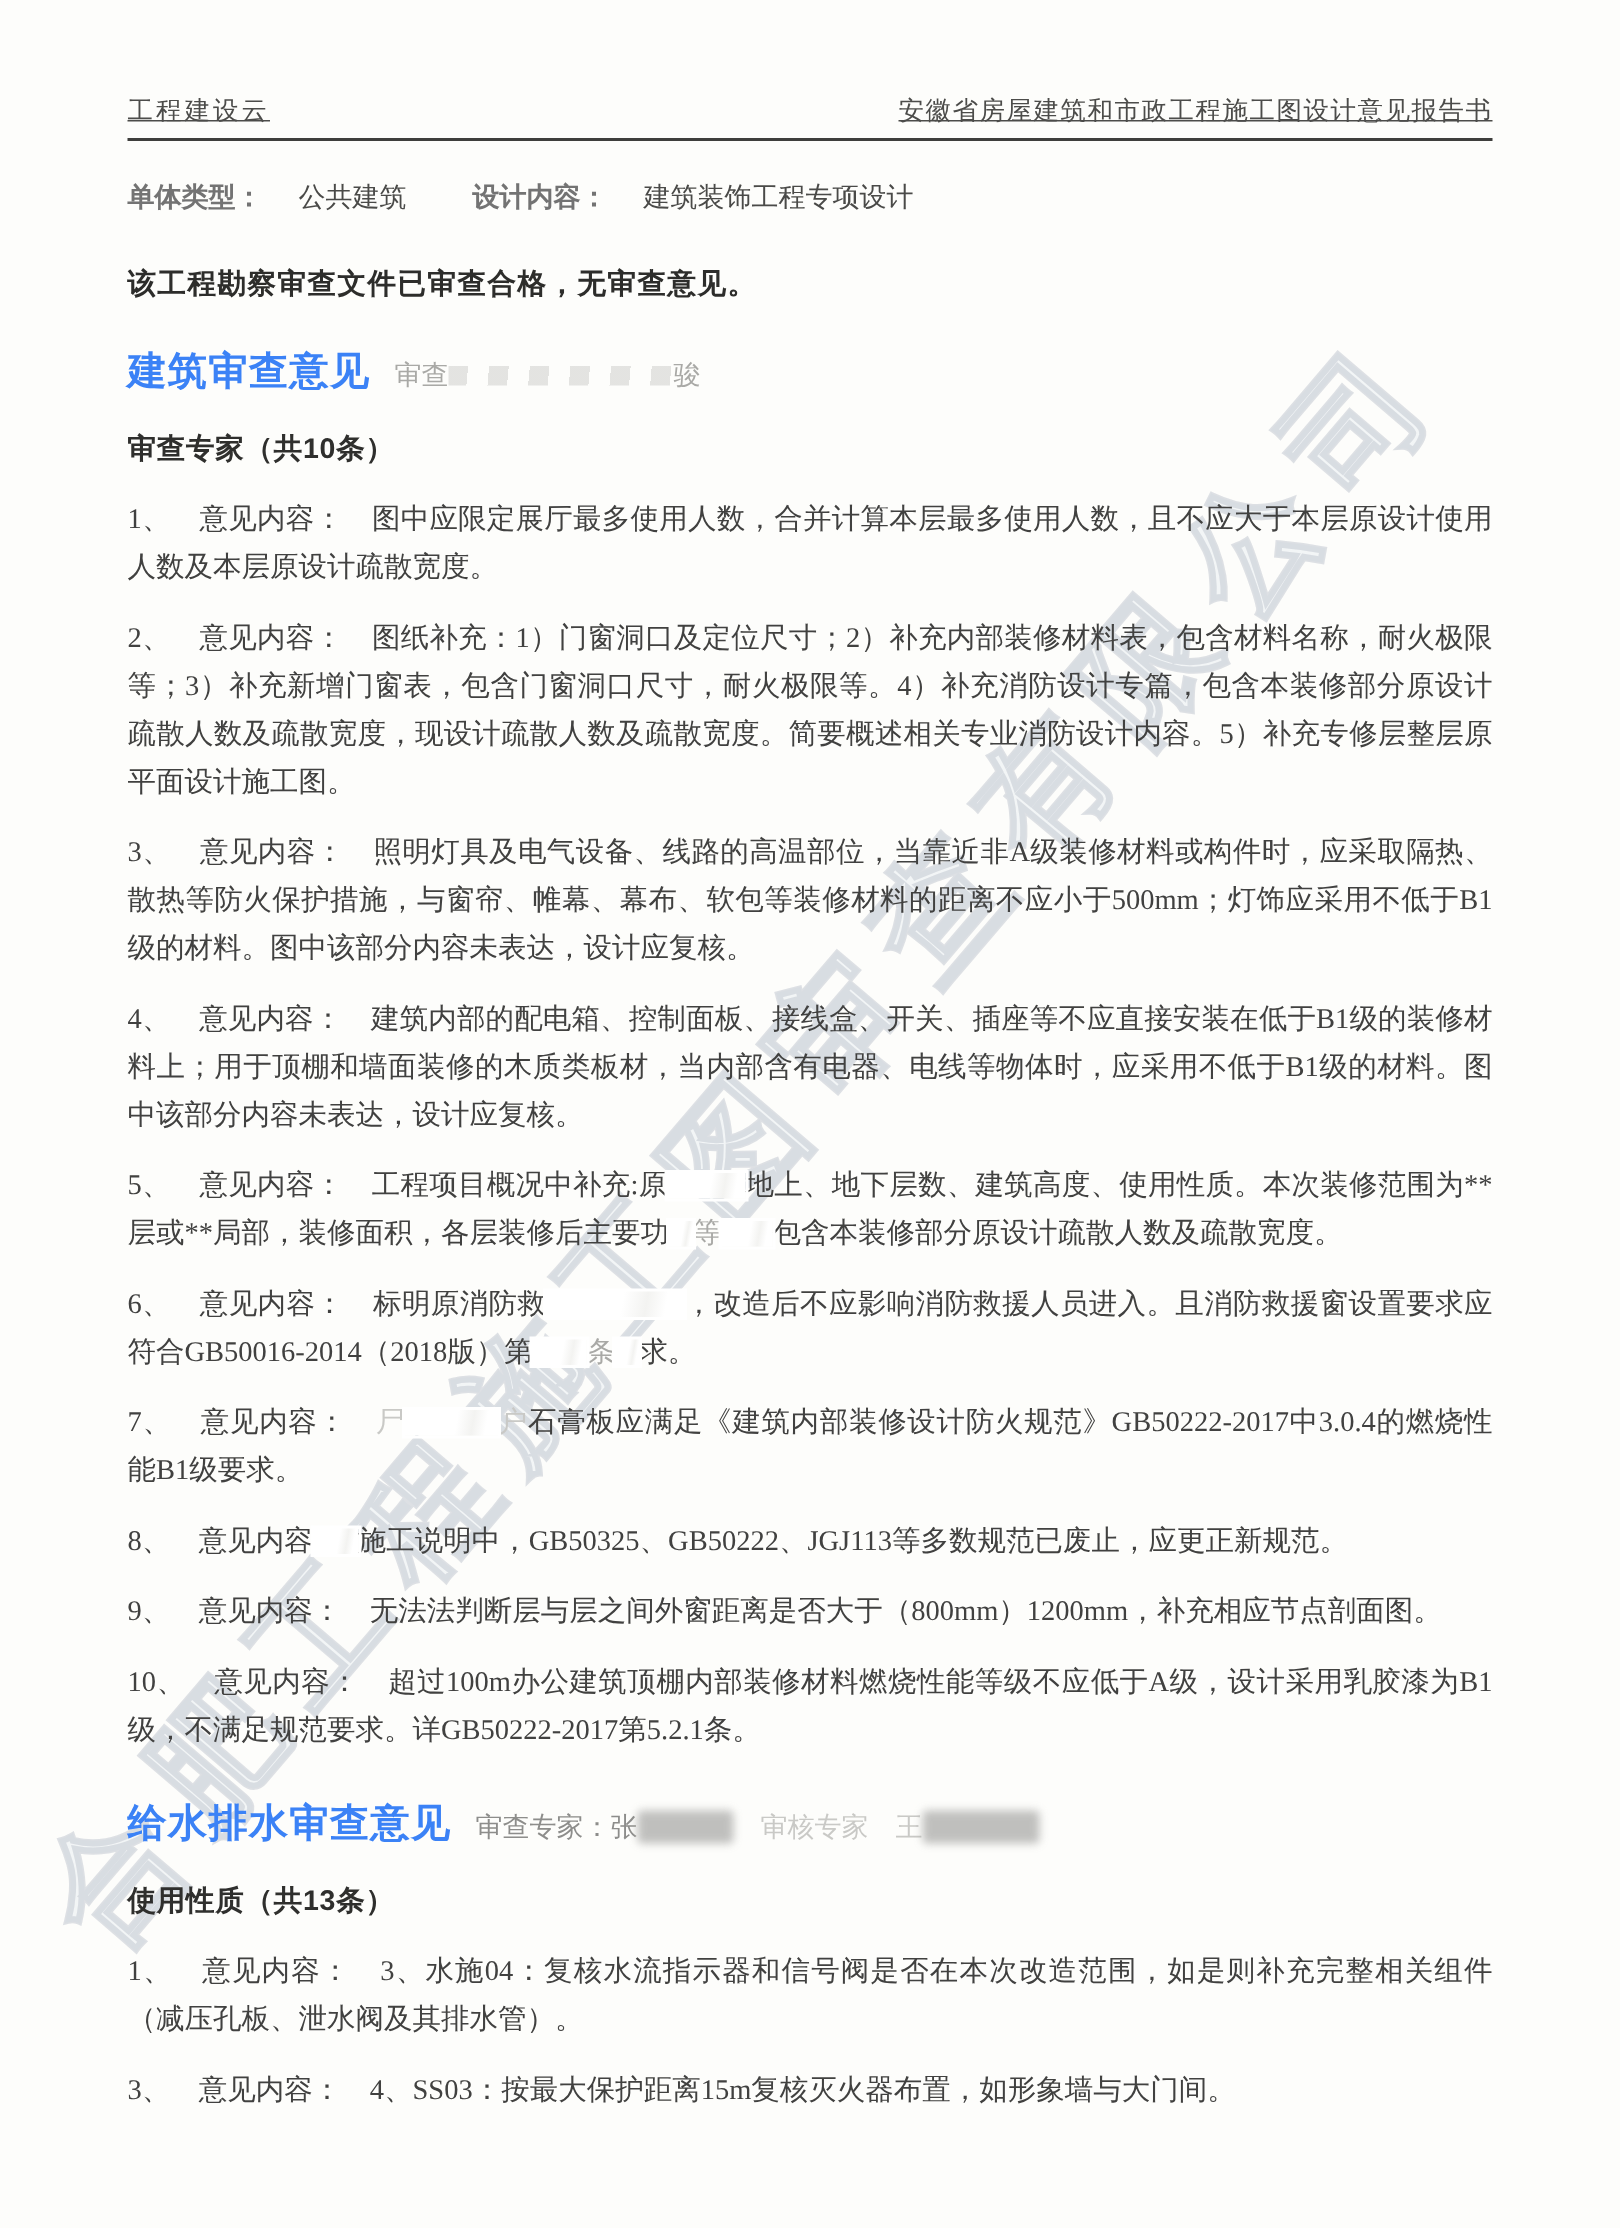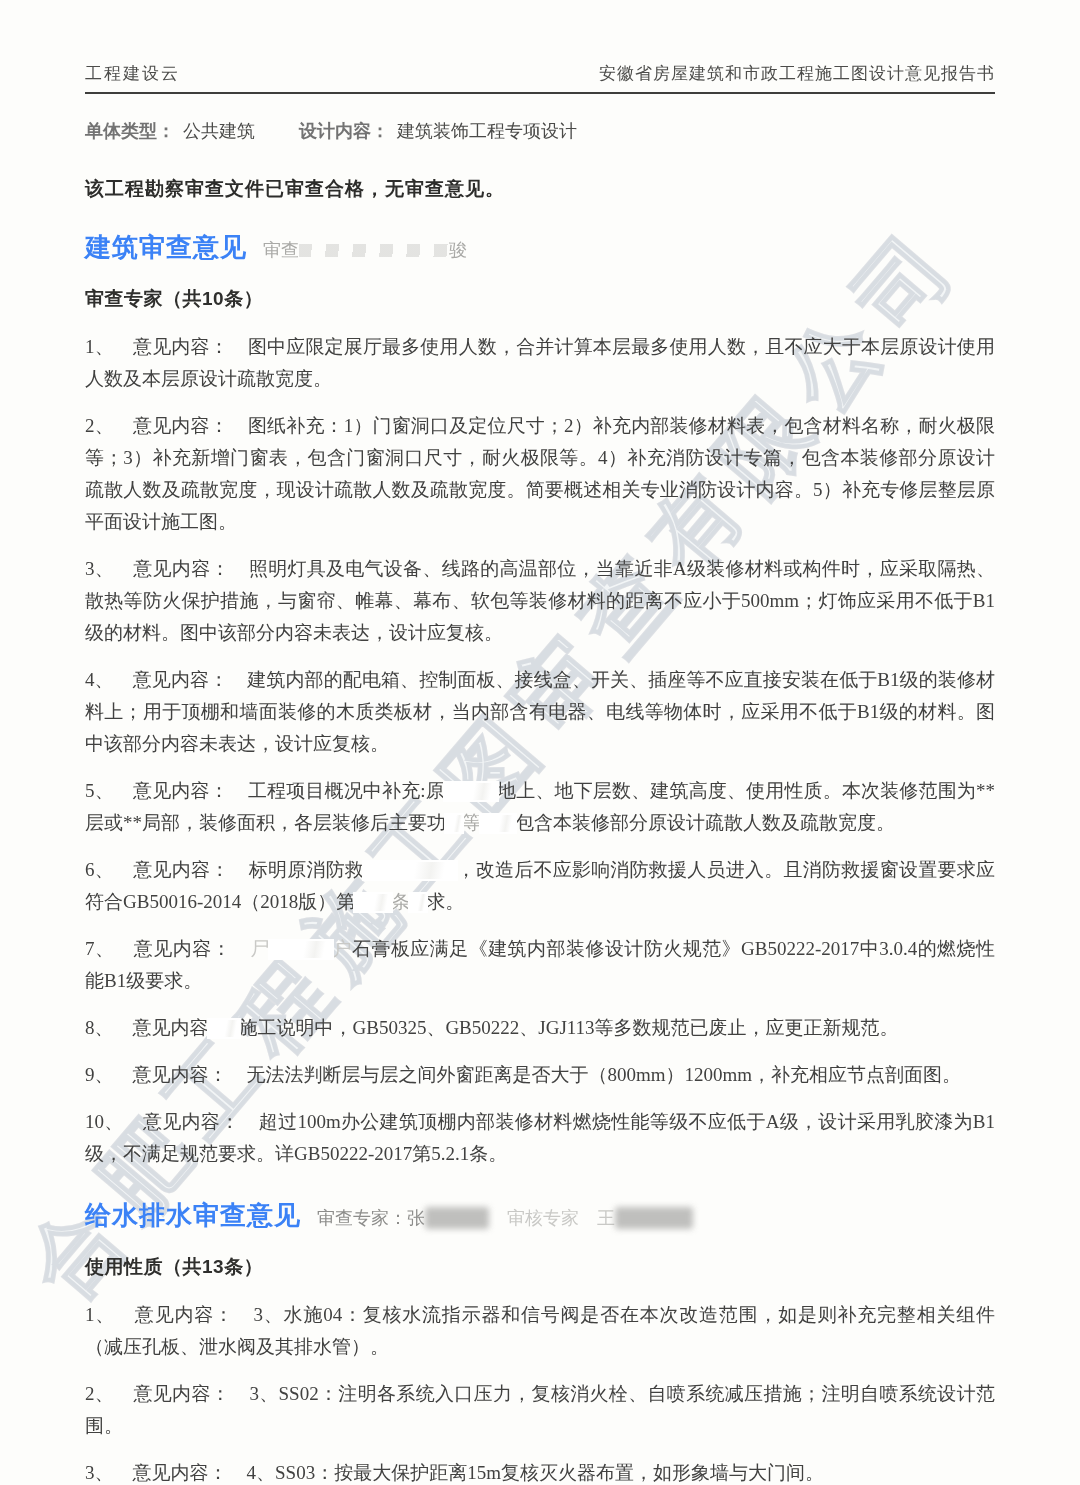--- a/index.html
+++ b/index.html
@@ -7,28 +7,28 @@
     width:1080px;height:1485px;
     background:#fdfdfb;
     font-family:"Liberation Serif","DejaVu Serif",serif;
     color:#3e3e3c;
     position:relative;overflow:hidden;
   }
   .page{position:absolute;inset:0;padding:62px 85px 0 85px;box-sizing:border-box;z-index:1;}
 
   
   .hdr{display:flex;justify-content:space-between;align-items:flex-end;
-       font-size:17px;color:#4c4c4a;padding-bottom:7px;border-bottom:2.5px solid #3e3e3c;}
+       font-size:17px;color:#4c4c4a;padding-bottom:7px;border-bottom:2.5px solid #3e3e3c;text-decoration:underline;}
   .hdr .left{letter-spacing:2px;}
   .hdr .right{letter-spacing:1px;}
 
   
   .meta{margin-top:25px;font-size:18px;color:#4a4a48;}
   .meta .lbl{font-family:"Liberation Sans","DejaVu Sans",sans-serif;font-weight:700;color:#737373;}
-  .meta .val{margin-left:8px;}
+  .meta .val{margin-left:24px;}
   .meta .gap{display:inline-block;width:44px;}
 
   
   .statement{margin-top:33px;font-size:19px;font-weight:700;letter-spacing:1px;
              font-family:"Liberation Sans","DejaVu Sans",sans-serif;color:#2d2d2b;}
 
   
   .sec-head{display:flex;align-items:baseline;margin-top:28px;}
   .sec-title{font-size:26px;font-weight:700;margin:0;letter-spacing:1px;
              font-family:"Liberation Sans","DejaVu Sans",sans-serif;color:#3b82f6;}
@@ -103,17 +103,16 @@
       <p class="item"><span>7、　意见内容：　</span><span class="ghost">尸</span><span class="wo" style="width: 62px;"></span><span class="ghost">户</span><span>石膏板应满足《建筑内部装修设计防火规范》GB50222-2017中3.0.4的燃烧性能B1级要求。</span></p>
       <p class="item"><span>8、　意见内容</span><span class="wo" style="width: 30px;"></span><span>施工说明中，GB50325、GB50222、JGJ113等多数规范已废止，应更正新规范。</span></p>
       <p class="item"><span>9、　意见内容：　无法法判断层与层之间外窗距离是否大于（800mm）1200mm，补充相应节点剖面图。</span></p>
       <p class="item"><span>10、　意见内容：　超过100m办公建筑顶棚内部装修材料燃烧性能等级不应低于A级，设计采用乳胶漆为B1级，不满足规范要求。详GB50222-2017第5.2.1条。</span></p>
       <div class="sec-head">
         <h2 class="sec-title">给水排水审查意见</h2>
         <span class="experts"><span class="gray">审查专家：张</span><span class="blur" style="width: 64px;"></span><span class="ghost">　审核专家</span><span class="ghost">　王</span><span class="blur" style="width: 78px;"></span></span>
       </div>
       <div class="sub">使用性质（共13条）</div>
       <p class="item first"><span>1、　意见内容：　3、水施04：复核水流指示器和信号阀是否在本次改造范围，如是则补充完整相关组件（减压孔板、泄水阀及其排水管）。</span></p>
-      <p class="item"><span>2、　意见内容：　3、SS02：注明各系统入口压力，复核消火栓、自喷系统减压措施；注明自喷系统设计范围。</span></p>
       <p class="item"><span>3、　意见内容：　4、SS03：按最大保护距离15m复核灭火器布置，如形象墙与大门间。</span></p>
     </div>
 
 </div>
 
 </body></html>

